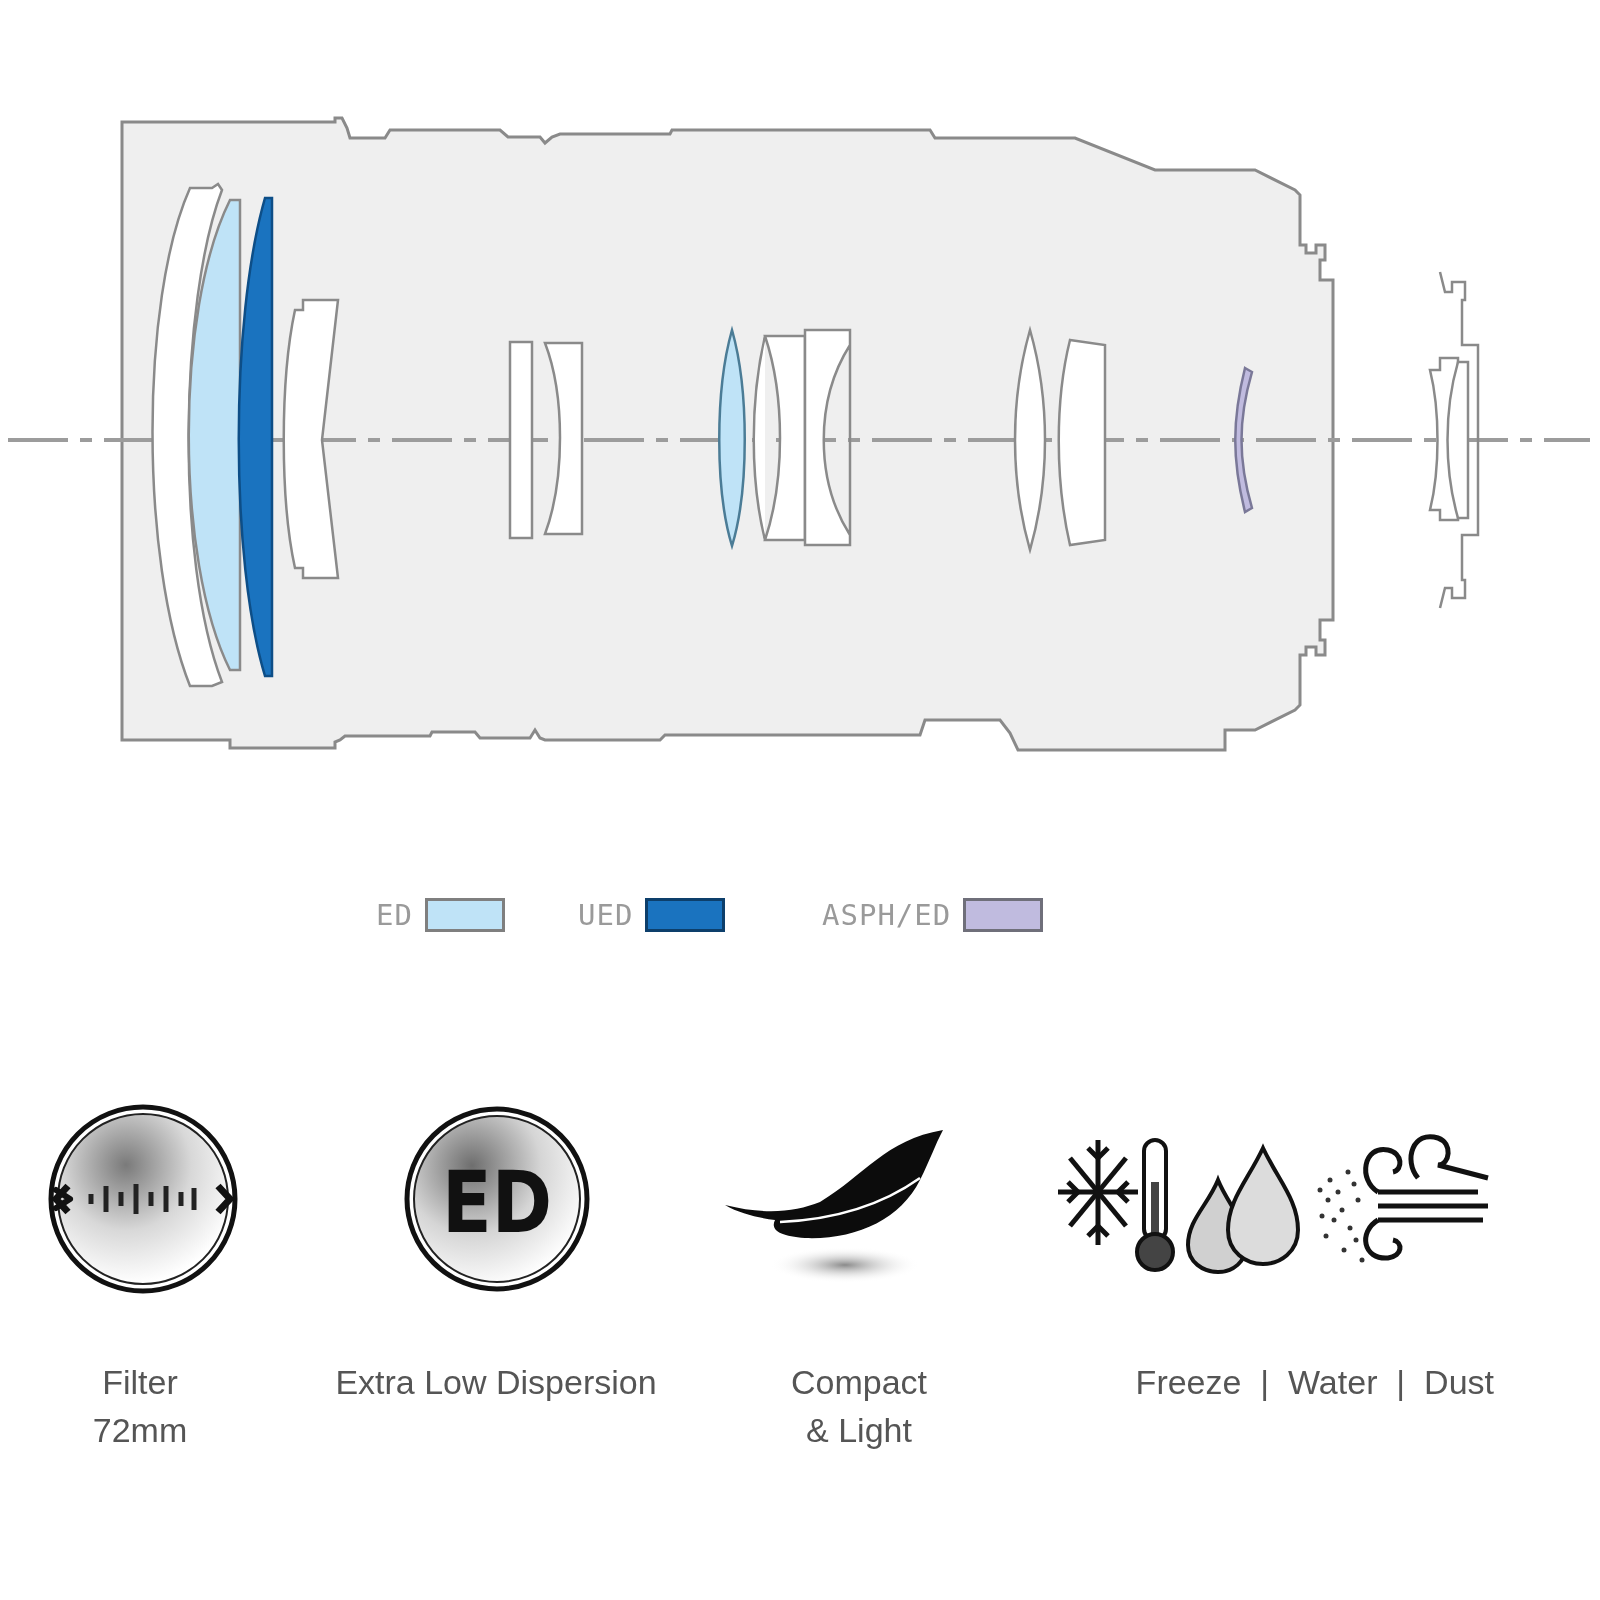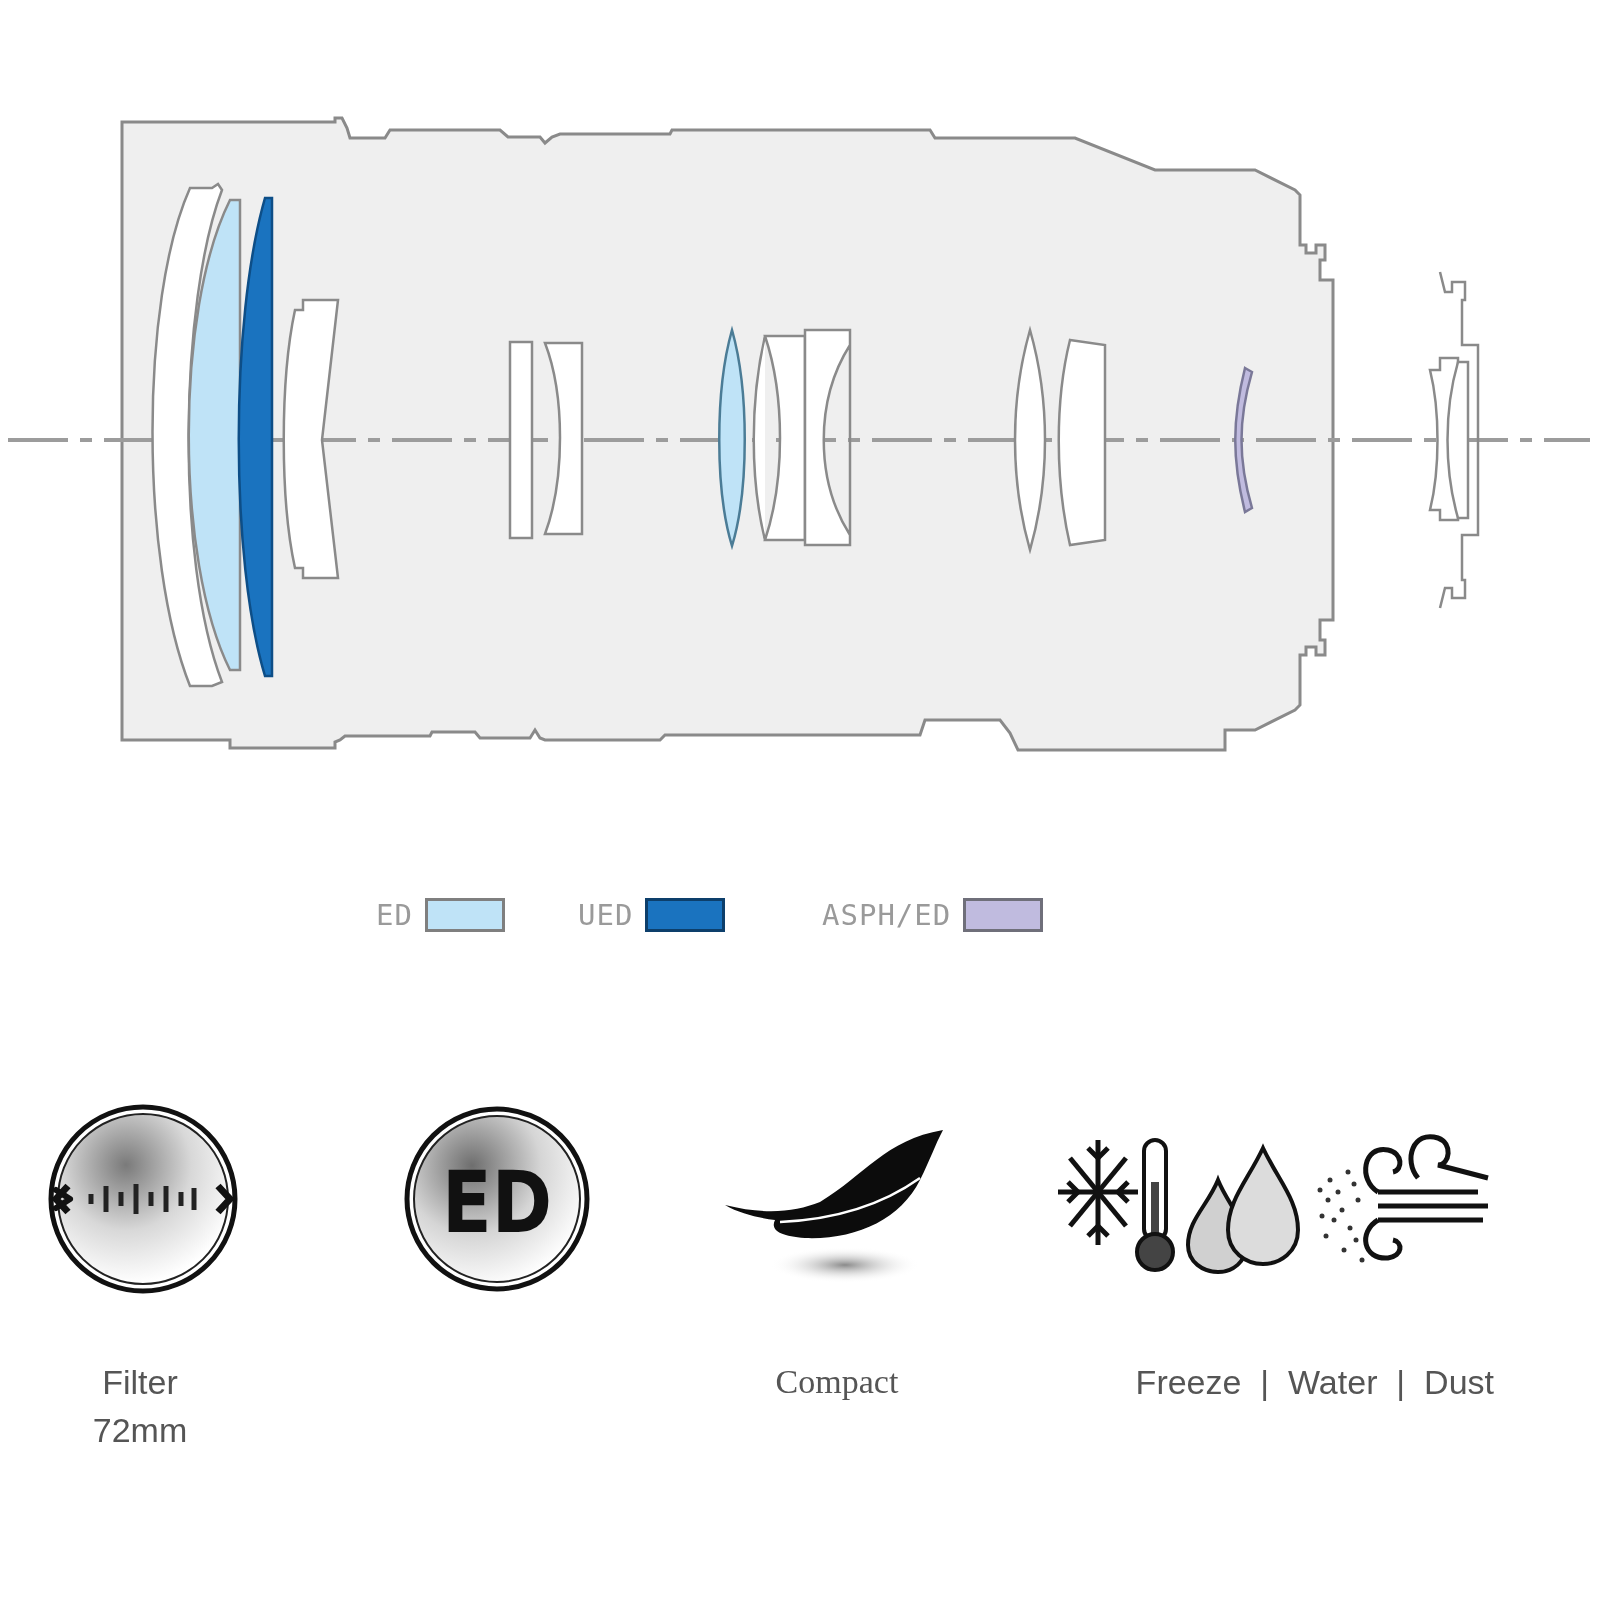--- a/index.html
+++ b/index.html
@@ -110,37 +110,39 @@
           <stop offset="0.55" stop-color="#d5d5d5"></stop>
           <stop offset="1" stop-color="#ffffff"></stop>
         </radialGradient>
       </defs>
       <circle cx="95" cy="95" r="90" fill="#ffffff" stroke="#111" stroke-width="5"></circle>
       <circle cx="95" cy="95" r="83" fill="url(#g2)" stroke="#222" stroke-width="2"></circle>
       <text x="95" y="128" text-anchor="middle" font-family="'DejaVu Sans', sans-serif" font-weight="bold" font-size="86" fill="#111" textLength="110" lengthAdjust="spacingAndGlyphs">ED</text>
     </svg>
   </div>
   <div class="feature-caption" style="left:266px; top:268px;">
+    <div>Extra Low Dispersion</div>
   </div>
 
   <div class="feature-icon" style="left:725px; top:30px;">
     <svg width="240" height="170" viewBox="0 0 240 170">
       <defs>
         <radialGradient id="sh" cx="0.5" cy="0.5" r="0.5">
           <stop offset="0" stop-color="#8a8a8a"></stop>
           <stop offset="1" stop-color="#ffffff" stop-opacity="0"></stop>
         </radialGradient>
       </defs>
       <ellipse cx="120" cy="145" rx="75" ry="18" fill="url(#sh)"></ellipse>
       <path d="M0,85 C40,95 70,92 95,82 C140,55 160,20 218,10 C210,25 205,40 195,60 C175,100 130,120 80,118 C55,116 45,110 50,100 C35,98 15,94 0,85 Z" fill="#0c0c0c"></path>
       <path d="M55,102 C100,100 150,90 195,58" stroke="#ffffff" stroke-width="2.5" fill="none"></path>
     </svg>
   </div>
-  <div class="feature-caption" style="left:607px; top:268px;font-family:Liberation Serif, serif;">
+  <div class="feature-caption" style="left:629px; top:268px;">
     <div>Compact</div>
+    <div>&amp; Light</div>
   </div>
 
   <div class="feature-icon" style="left:1058px; top:30px;">
     <svg width="450" height="160" viewBox="0 0 450 160">
 
       <g stroke="#111" stroke-width="5" fill="none">
         <line x1="40" y1="20" x2="40" y2="125"></line>
         <line x1="0" y1="72" x2="80" y2="72"></line>
         <line x1="12" y1="38" x2="68" y2="106"></line>
         <line x1="12" y1="106" x2="68" y2="38"></line>

